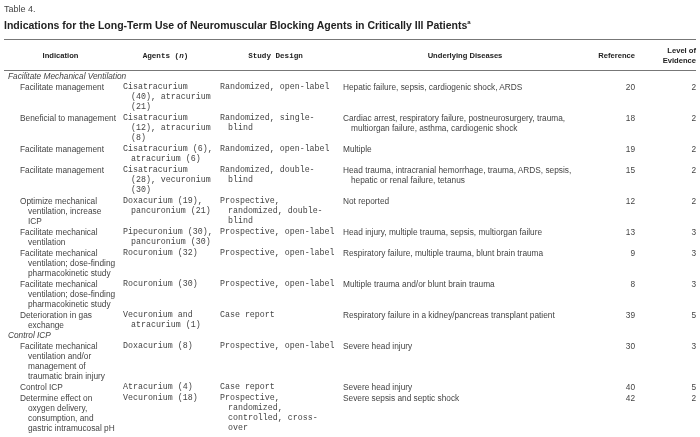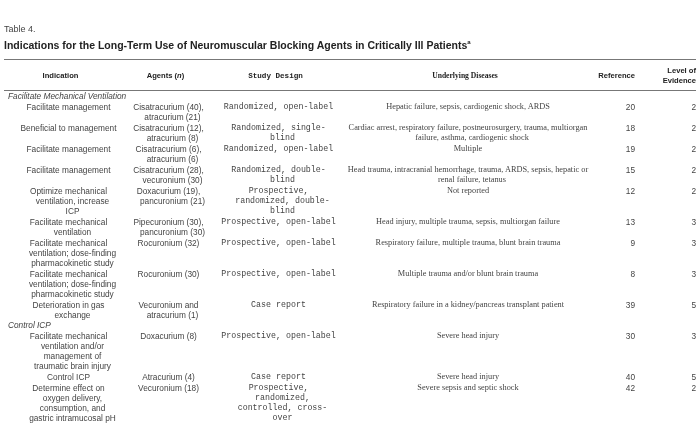--- a/index.html
+++ b/index.html
@@ -3,35 +3,35 @@
 <meta charset="utf-8">
 <style>
   html, body { margin: 0; padding: 0; background: #ffffff; }
   body {
     width: 700px; height: 437px; overflow: hidden;
     font-family: "Liberation Sans", sans-serif;
     color: #333333;
     position: relative;
   }
   .wrap { position: absolute; left: 4px; top: 4px; width: 692px; }
-  .tlabel { font-size: 9px; color: #444; line-height: 11px; margin-top: 20px; }
+  .tlabel { font-size: 9px; color: #444; line-height: 11px; }
   .ttitle { font-size: 10.5px; font-weight: bold; color: #222; line-height: 13px; margin-top: 1px; }
   .ttitle sup { font-size: 6px; }
   .rule-top { border-top: 1.5px solid #777; margin-top: 7px; }
   table { border-collapse: collapse; width: 692px; table-layout: fixed; font-size: 8.3px; line-height: 10px; }
   th { font-weight: bold; font-size: 7.6px; color: #222; padding: 6px 0 4px 0; border-bottom: 1.5px solid #777; }
   td { vertical-align: top; padding: 0; color: #444; }
   tr.row td { padding-top: 1px; }
   tr.cat td { font-style: italic; padding-left: 4px; color: #444; }
   .ind { padding-left: 16px !important; text-indent: 0; }
-  .hang { display: block; padding-left: 8px; text-indent: -8px; text-align: center; }
+  .hang { display: block; padding-left: 8px; text-indent: -8px; }
   .c-ind { width: 113px; }
-  .c-ag { width: 97px; }
+  .c-ag { width: 97px; font-family: Liberation Mono, monospace; }
   .c-sd { width: 123px; font-family: Liberation Mono, monospace; }
-  .c-ud { width: 256px; font-family: Liberation Serif, serif; }
+  .c-ud { width: 256px; }
   .c-ref { width: 42px; text-align: right; }
   .c-lev { width: 61px; text-align: right; }
   td.c-ag, td.c-sd, td.c-ud { padding-left: 6px; }
   tr.last td { padding-bottom: 8px; }
 </style>
 </head>
 <body>
 
 <div class="wrap">
   <div class="tlabel">Table 4.</div>

